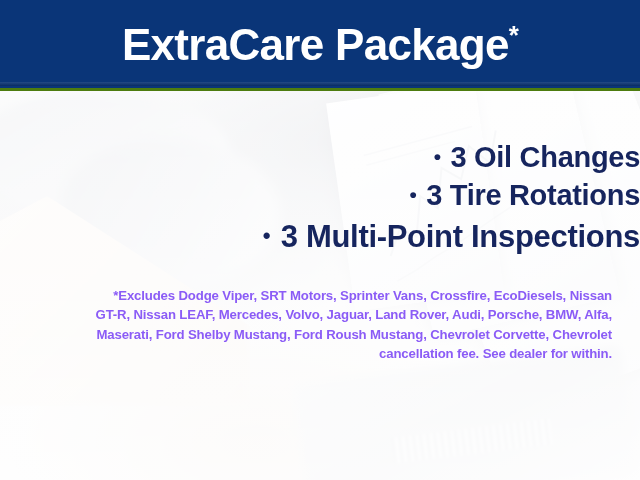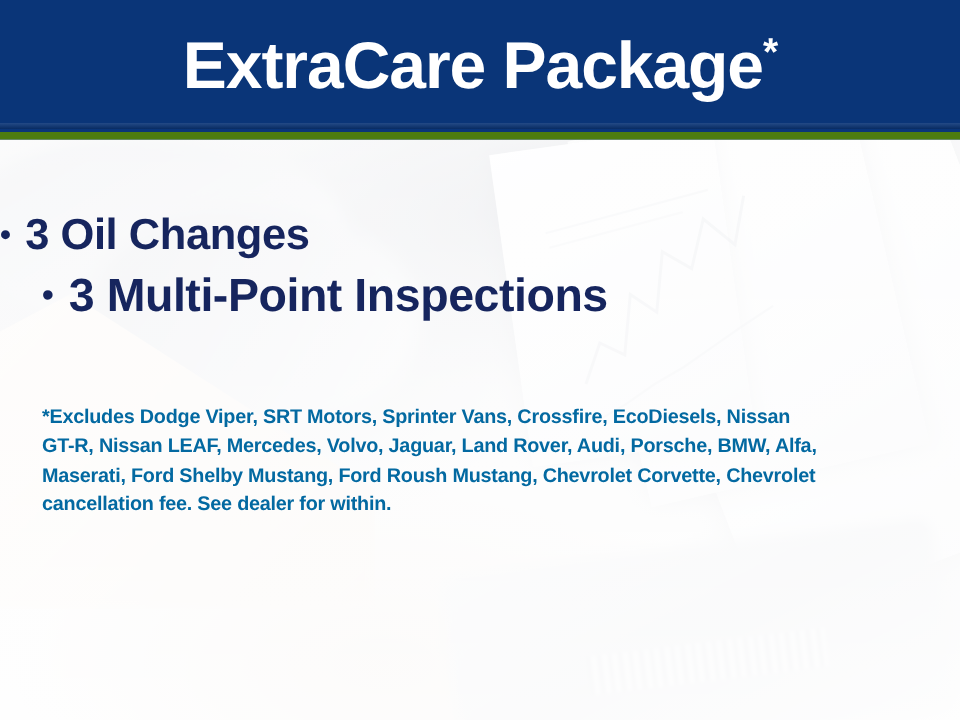--- a/index.html
+++ b/index.html
@@ -118,21 +118,21 @@
     background: linear-gradient(180deg, rgba(255,255,255,0.30) 0%, rgba(255,255,255,0.52) 46%, rgba(255,255,255,0.72) 100%);
   }
 
   
   .banner {
     position: absolute;
     left: 0; top: 0;
     width: 640px;
     height: 88px;
     background: #0a3578;
-    border-bottom: 5px solid #4d7c0f;
+    border-bottom: 3px solid #4d7c0f;
     display: flex;
     align-items: center;
     justify-content: center;
     z-index: 5;
   }
   .banner-title {
     color: #ffffff;
     font-size: 44px;
     font-weight: bold;
     letter-spacing: -0.7px;
@@ -151,21 +151,21 @@
     background: linear-gradient(180deg, rgba(255,255,255,0.10), rgba(0,0,0,0.18));
   }
 
   
   .bullets {
     position: absolute;
     left: 0;
     top: 138px;
     width: 640px;
     z-index: 4;
-    text-align: left;
+    text-align: right;
     color: #16255e;
   }
   .bullet-line {
     font-size: 29px;
     font-weight: bold;
     line-height: 38px;
     letter-spacing: -0.3px;
     white-space: nowrap;
   }
   .bullet-line.big {
@@ -176,25 +176,25 @@
   .bullet-dot {
     font-size: 0.72em;
     vertical-align: 0.16em;
     margin-right: 2px;
   }
 
   
   .disclaimer {
     position: absolute;
     left: 28px;
-    top: 268px;
+    top: 286px;
     width: 584px;
     z-index: 4;
-    text-align: left;
-    color: #0369a1;
+    text-align: right;
+    color: #8b5cf6;
     font-size: 13.2px;
     font-weight: bold;
     line-height: 19.3px;
     letter-spacing: -0.15px;
   }
   .disclaimer .dline { white-space: nowrap; }
 </style>
 </head>
 <body>
 
@@ -225,20 +225,24 @@
       <span>ExtraCare Package</span><span class="star">*</span>
     </div>
     <div class="banner-sheen"></div>
   </div>
 
   <div class="bullets">
     <div class="bullet-line">
       <span class="bullet-dot">•</span>
       <span>3 Oil Changes</span>
     </div>
+    <div class="bullet-line">
+      <span class="bullet-dot">•</span>
+      <span>3 Tire Rotations</span>
+    </div>
     <div class="bullet-line big">
       <span class="bullet-dot">•</span>
       <span>3 Multi-Point Inspections</span>
     </div>
   </div>
 
   <div class="disclaimer">
     <div class="dline">*Excludes Dodge Viper, SRT Motors, Sprinter Vans, Crossfire, EcoDiesels, Nissan</div>
     <div class="dline">GT-R, Nissan LEAF, Mercedes, Volvo, Jaguar, Land Rover, Audi, Porsche, BMW, Alfa,</div>
     <div class="dline">Maserati, Ford Shelby Mustang, Ford Roush Mustang, Chevrolet Corvette, Chevrolet</div>

